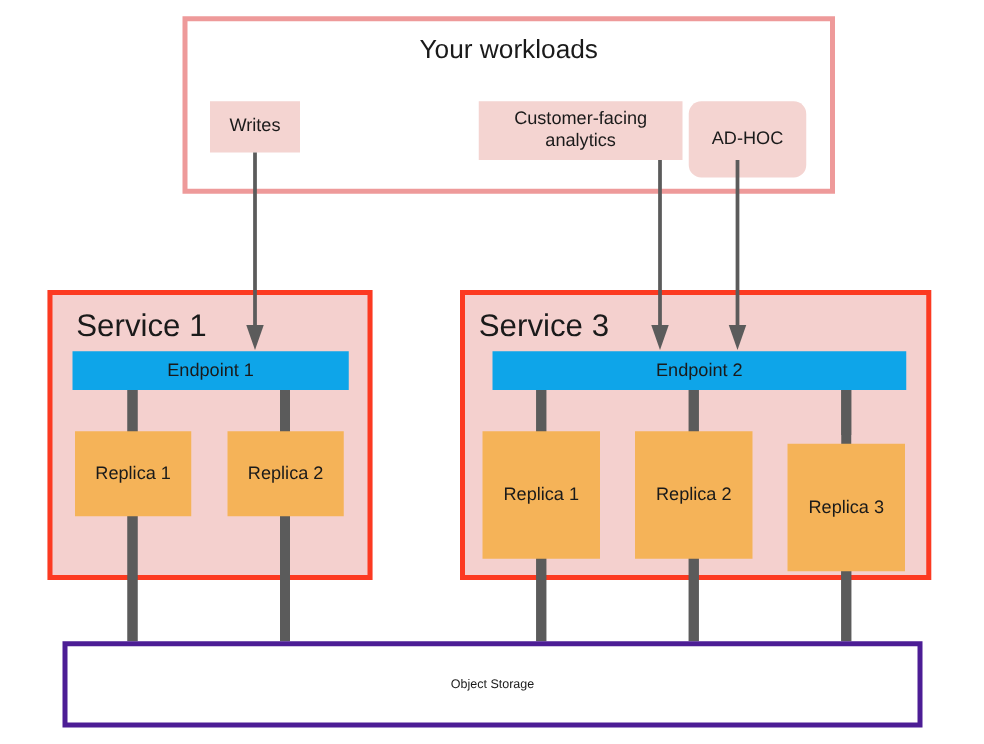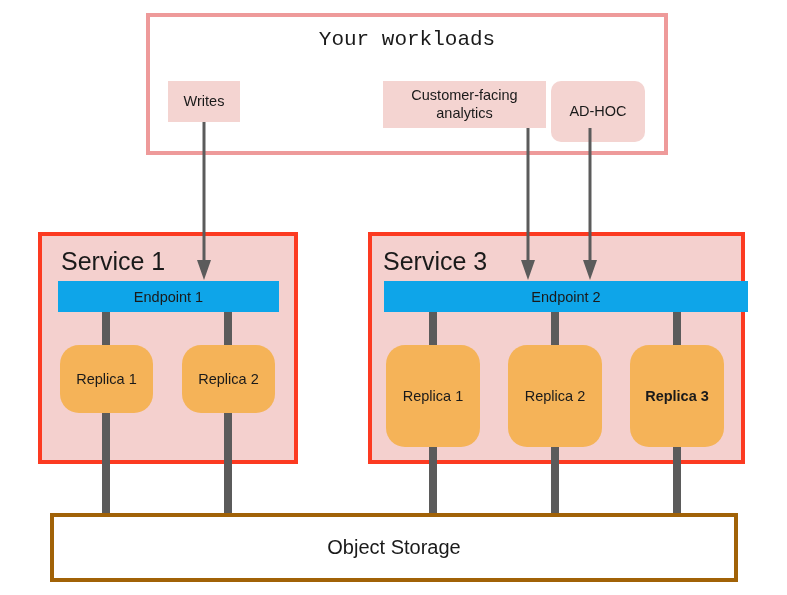--- a/index.html
+++ b/index.html
@@ -32,21 +32,21 @@
   }
   .workloads-title {
     position: absolute;
     left: 146px;
     top: 28px;
     width: 522px;
     text-align: center;
     font-size: 21px;
     color: #1a1a1a;
     z-index: 5;
-    font-family: Liberation Mono, monospace;
+    font-family: Liberation Sans, sans-serif;
   }
   
   .chip {
     position: absolute;
     box-sizing: border-box;
     background: #F4D4D1;
     color: #1a1a1a;
     display: flex;
     align-items: center;
     justify-content: center;
@@ -87,56 +87,55 @@
     background: #0ea5e9;
     color: #1a1a1a;
     display: flex;
     align-items: center;
     justify-content: center;
     font-size: 14.5px;
     z-index: 7;
     font-family: "Liberation Sans", sans-serif;
   }
   #endpoint-1 { left: 58px;  top: 281px; width: 221px; height: 31px; }
-  #endpoint-2 { left: 384px; top: 281px; width: 364px; height: 31px; }
+  #endpoint-2 { left: 394px; top: 281px; width: 331px; height: 31px; }
 
   
   .replica {
     position: absolute;
     box-sizing: border-box;
     background: #F5B358;
     color: #1a1a1a;
     display: flex;
     align-items: center;
     justify-content: center;
     font-size: 14.5px;
     z-index: 7;
     font-family: "Liberation Sans", sans-serif;
-    border-radius: 19px;
   }
   #s1-replica-1 { left: 60px;  top: 345px; width: 93px; height: 68px; }
   #s1-replica-2 { left: 182px; top: 345px; width: 93px; height: 68px; }
   #s2-replica-1 { left: 386px; top: 345px; width: 94px; height: 102px; }
   #s2-replica-2 { left: 508px; top: 345px; width: 94px; height: 102px; }
-  #s2-replica-3 { left: 630px; top: 345px; width: 94px; height: 102px; font-weight: bold; }
+  #s2-replica-3 { left: 630px; top: 355px; width: 94px; height: 102px; }
 
   
   .storage-box {
     position: absolute;
     left: 50px;
     top: 513px;
     width: 688px;
     height: 69px;
     box-sizing: border-box;
-    border: 4px solid #a16207;
+    border: 4px solid #4c1d95;
     background: #ffffff;
     display: flex;
     align-items: center;
     justify-content: center;
-    font-size: 20px;
+    font-size: 10px;
     color: #1a1a1a;
     z-index: 6;
     font-family: "Liberation Sans", sans-serif;
   }
 
   
   .link {
     position: absolute;
     background: #5B5B5B;
     width: 8px;

